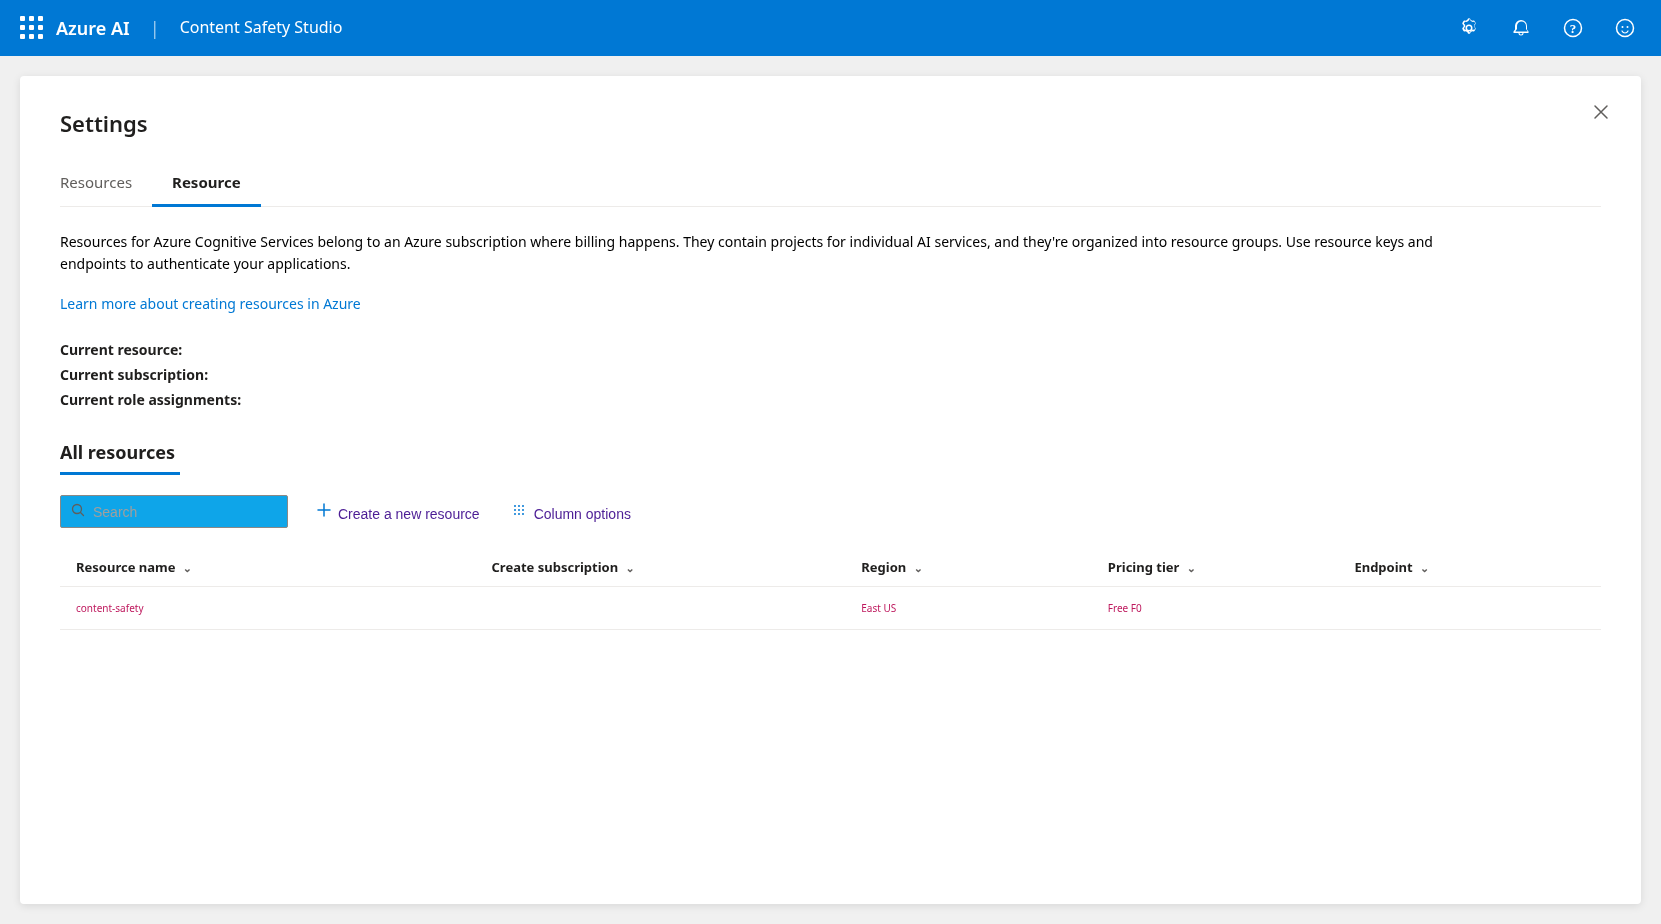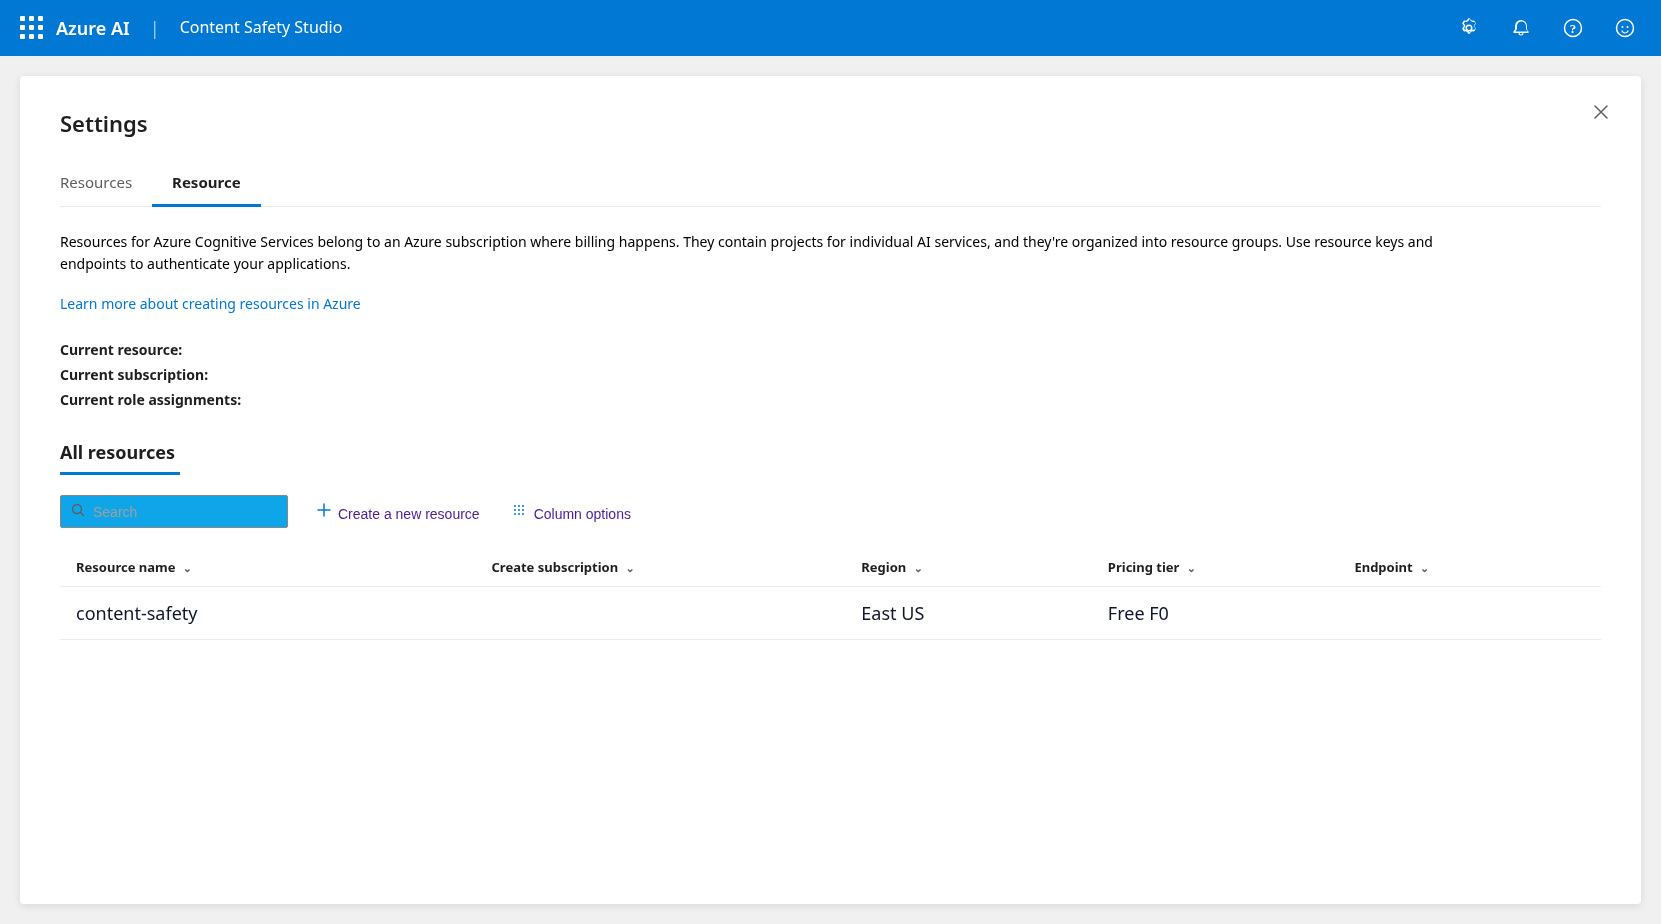--- a/index.html
+++ b/index.html
@@ -242,22 +242,22 @@
     .table-header th .sort-icon {
       font-size: 11px;
       margin-left: 4px;
       color: #605e5c;
     }
     .table-body tr {
       border-bottom: 1px solid #edebe9;
     }
     .table-body td {
       padding: 14px 16px 14px 0;
-      font-size: 18px;
-      color: #0f172a;
+      font-size: 10px;
+      color: #be185d;
     }
     .col-resource-name { width: 28%; }
     .col-subscription { width: 24%; }
     .col-region { width: 16%; }
     .col-pricing { width: 16%; }
     .col-endpoint { width: 16%; }
 
     
     .resource-name-cell {
       color: #0078d4;

